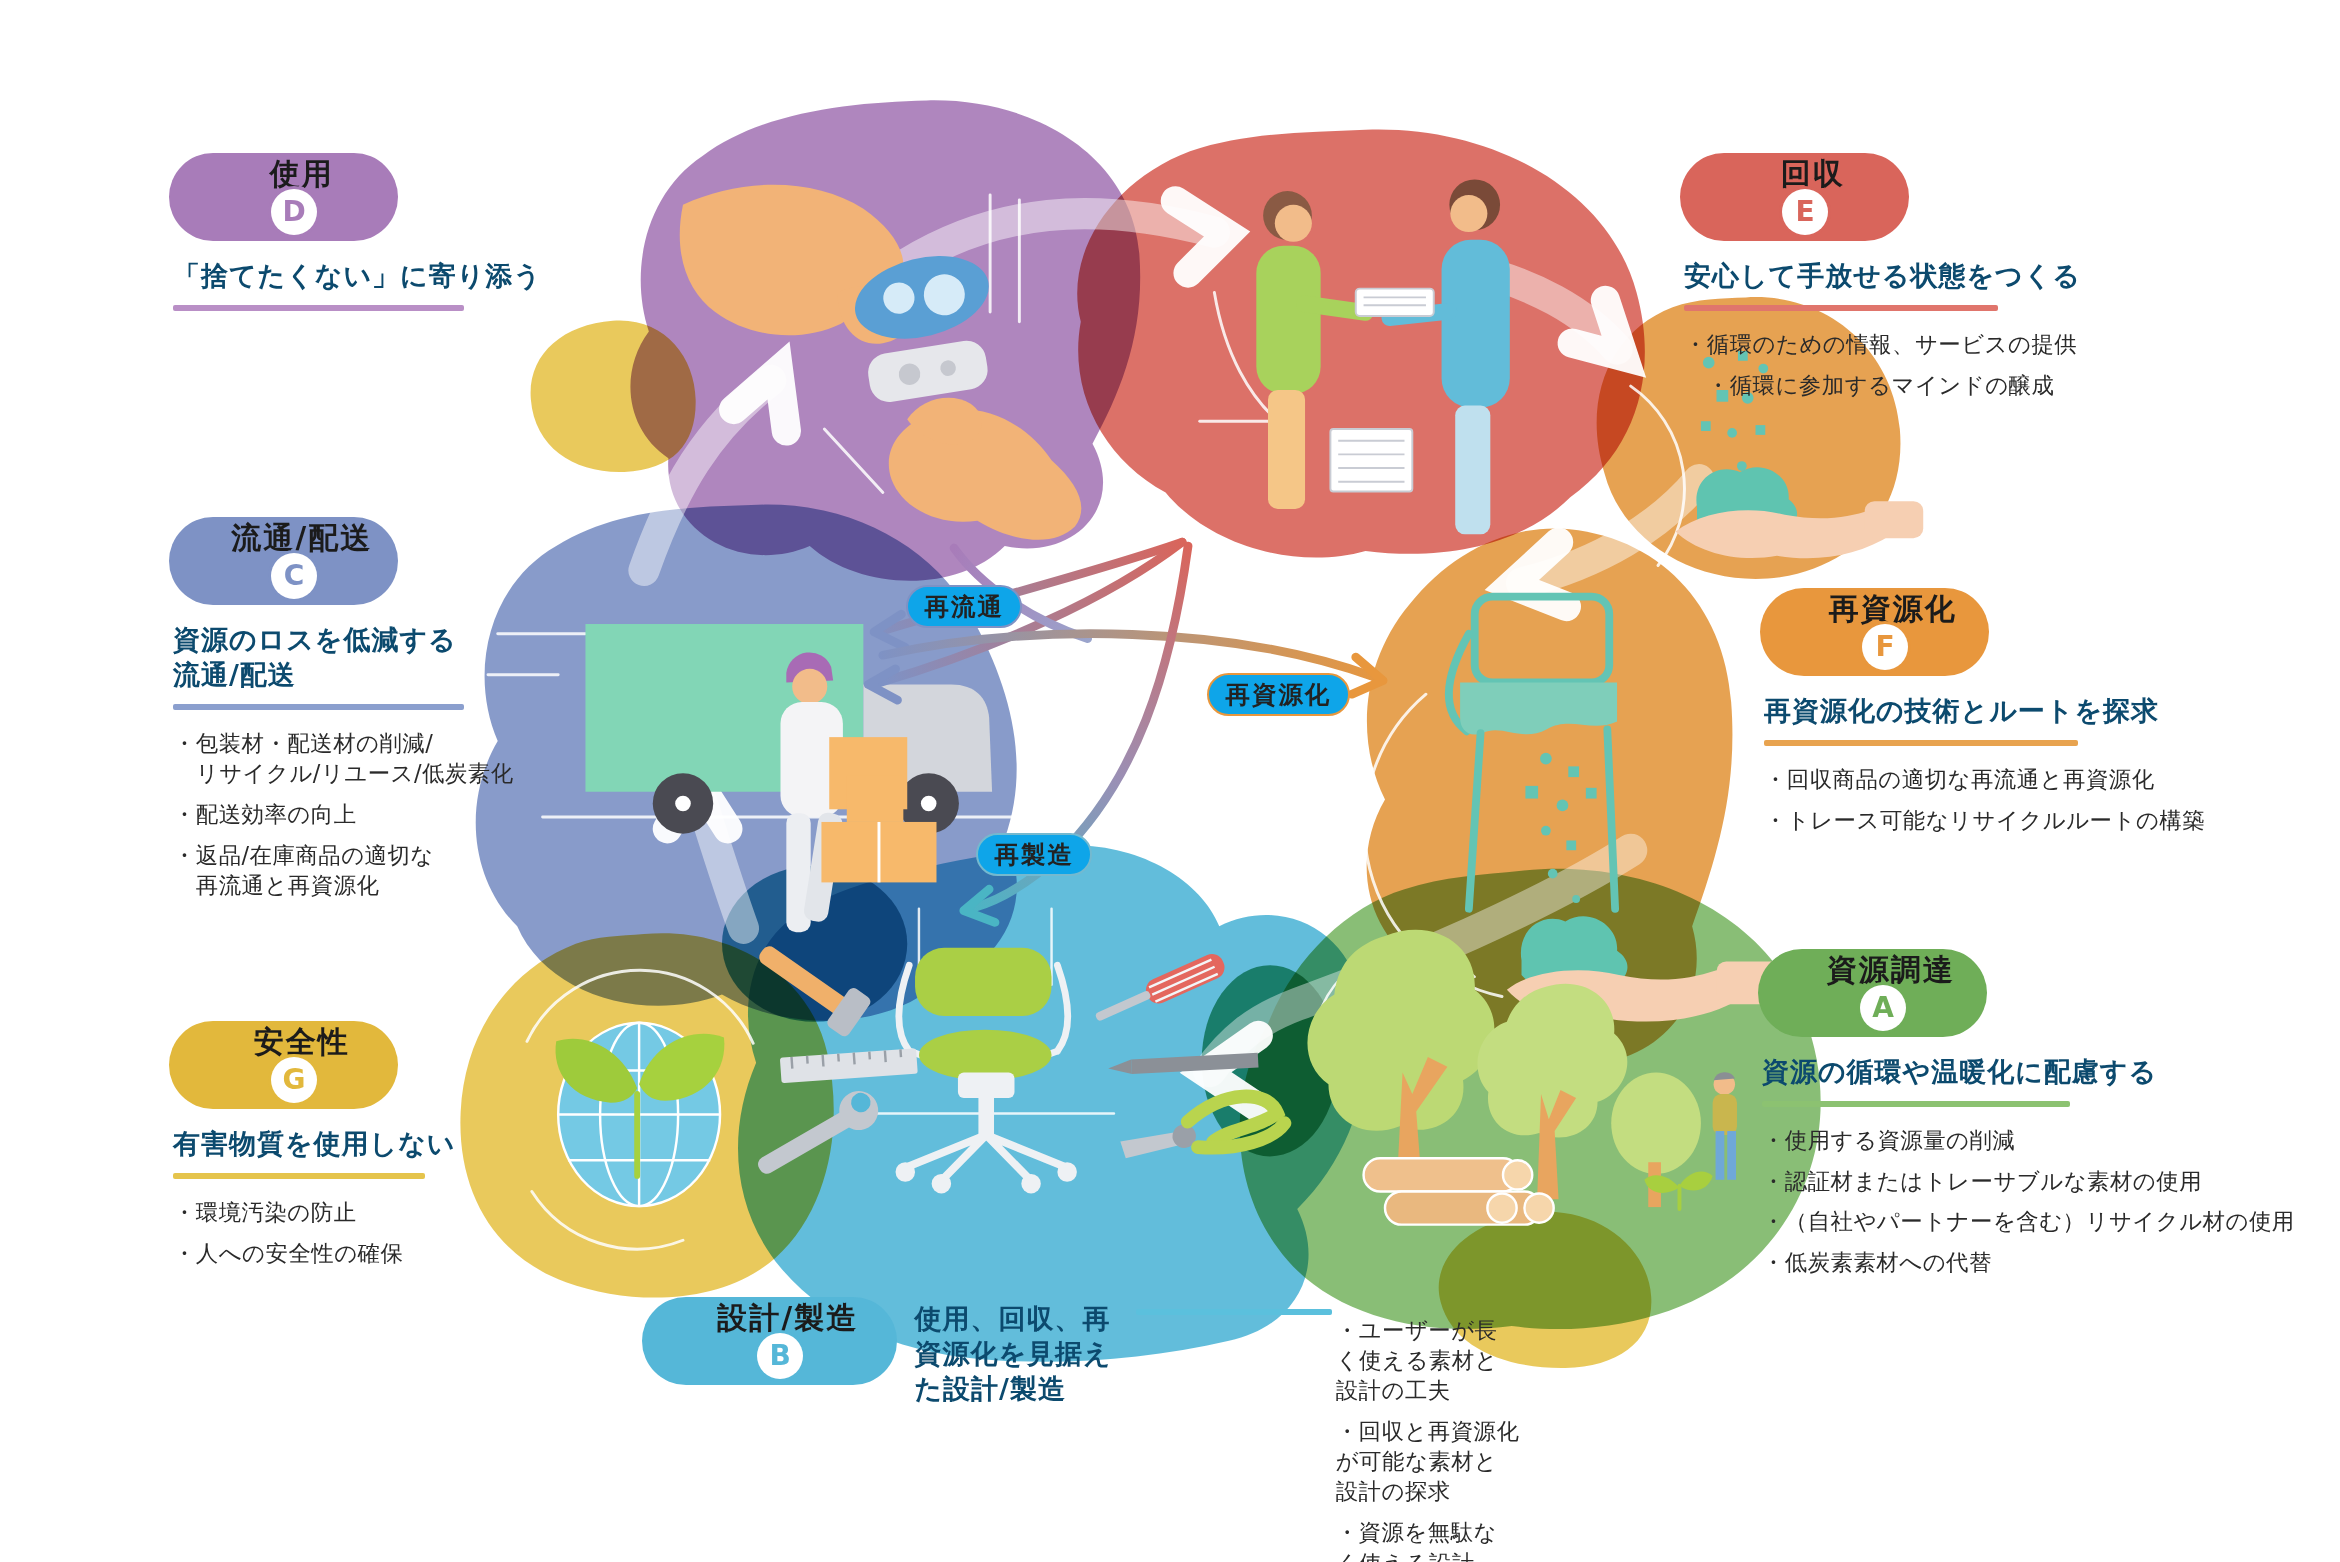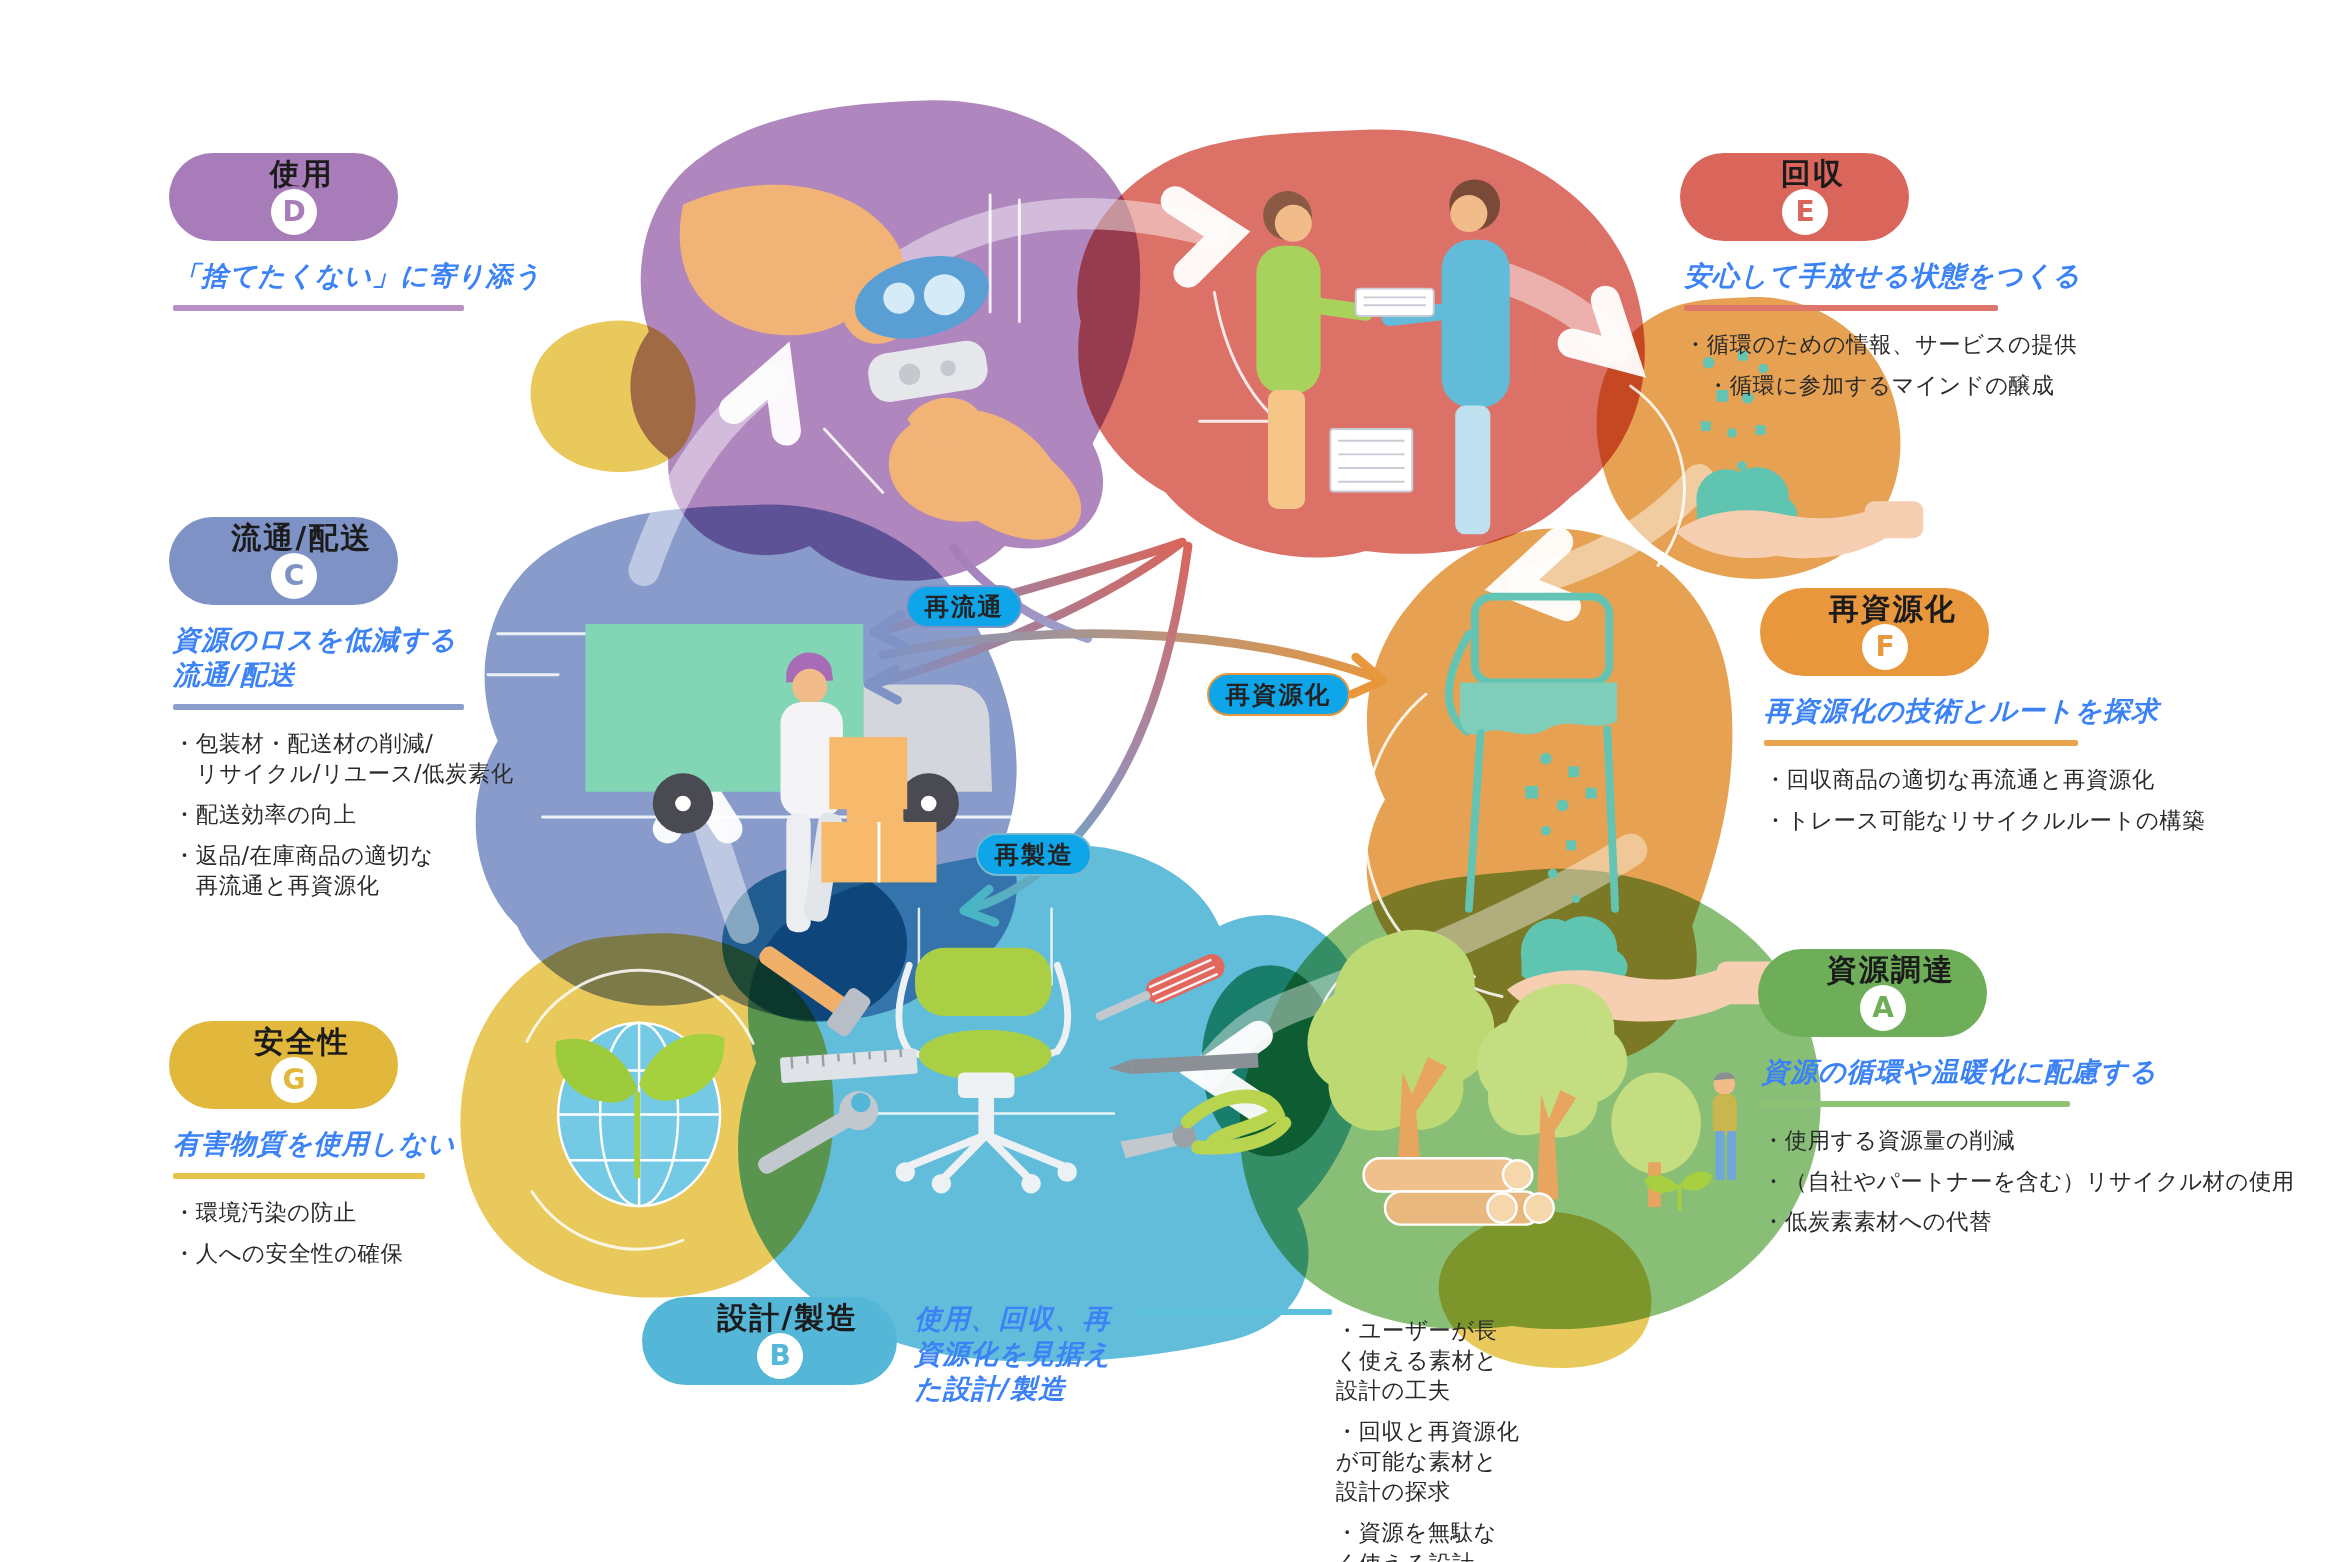--- a/index.html
+++ b/index.html
@@ -9,22 +9,22 @@
   svg.art{position:absolute;left:0;top:0;width:2341px;height:1562px;}
 
   
   .panel{position:absolute;}
   .badge{display:inline-flex;align-items:center;justify-content:space-between;
          background:var(--c);border-radius:974px;padding:5.9px 7.8px;min-width:213px;flex-direction:column;}
   .badge-label{font-weight:bold;font-size:30px;color:#1b1b1b;margin-left:37px;letter-spacing:2px;line-height:1;}
   .badge-letter{width:46px;height:46px;border-radius:50%;background:#fff;color:var(--c);
          font-weight:bold;font-size:28px;display:flex;align-items:center;justify-content:center;
          box-shadow:0 0 0 2.9px var(--c);margin-left:21.5px;}
-  .heading{font-size:27px;font-weight:bold;color:#3b82f6;margin:17.6px 0 0 3.9px;
-         white-space:pre-line;line-height:1.3;letter-spacing:1px;font-style:italic;}
+  .heading{font-size:27px;font-weight:bold;color:#0c4a6e;margin:17.6px 0 0 3.9px;
+         white-space:pre-line;line-height:1.3;letter-spacing:1px;}
   .rule{height:5.9px;background:var(--rule);width:var(--rw);margin:11.7px 0 0 3.9px;border-radius:2px;}
   .bullets{list-style:none;margin:17.6px 0 0 3.9px;padding:0;font-size:22.4px;color:#2a2a2a;}
   .bullets li{white-space:pre-line;margin-bottom:10.7px;line-height:1.35;letter-spacing:0.5px;}
 
   
   .panel-row{display:flex;align-items:flex-start;gap:14px;}
   .panel-row .col{display:flex;flex-direction:row;}
   .panel-row .heading{margin-top:3.9px;}
 
   
@@ -372,20 +372,21 @@
 
 <section class="panel" style="left:1758px;top:949px;width:566px;--c:#6fae58;--rule:#8cc271;--rw:308px">
   <div class="badge">
     <span class="badge-label">資源調達</span>
     <span class="badge-letter">A</span>
   </div>
   <h2 class="heading">資源の循環や温暖化に配慮する</h2>
   <div class="rule"></div>
   <ul class="bullets">
     <li>・使用する資源量の削減</li>
+    <li>・認証材またはトレーサブルな素材の使用</li>
     <li>・（自社やパートナーを含む）リサイクル材の使用</li>
     <li>・低炭素素材への代替</li>
   </ul>
 </section>
 
 <section class="panel" style="left:169px;top:1021px;width:429px;--c:#e2b83c;--rule:#e5c44c;--rw:252px">
   <div class="badge">
     <span class="badge-label">安全性</span>
     <span class="badge-letter">G</span>
   </div>

